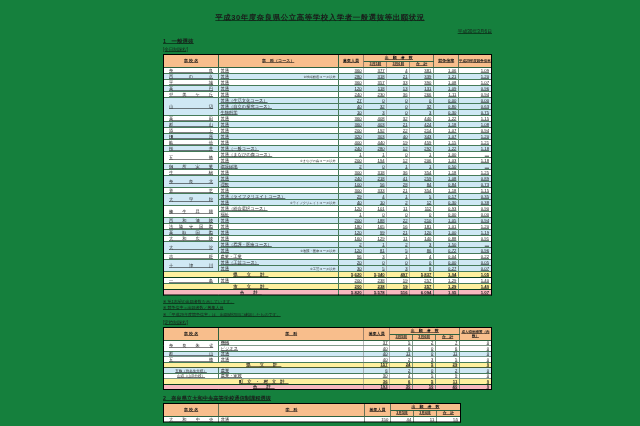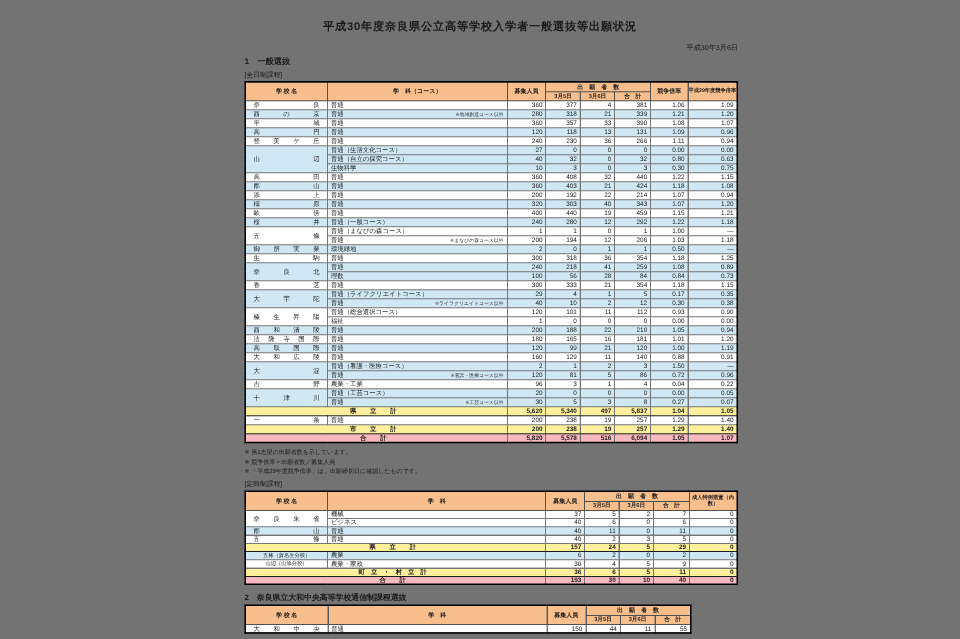--- a/index.html
+++ b/index.html
@@ -1,18 +1,18 @@
 <!DOCTYPE html>
 <html style="--header-bg: #f8be8c; --row-alt: #cfe8f4; --total-yellow: #fff09e; --total-pink: #f8b8bf;"><head>
 <meta charset="utf-8">
 <style>
   * { box-sizing: border-box; }
   html, body { margin:0; padding:0; background:#ffffff; }
   body { font-family:"Liberation Sans","DejaVu Sans",sans-serif; }
-  .page { position:relative; width:640px; height:426px; background:#737373; overflow:hidden; }
+  .page { position:relative; width:640px; height:426px; background:#15803d; overflow:hidden;text-decoration:underline; }
   .doc { width:1280px; height:852px; transform:scale(0.5); transform-origin:0 0; color:#1a1a1a; }
   .title { text-align:center; font-size:15px; font-weight:bold; padding-top:26px; letter-spacing:1px; }
   .content { width:658px; margin-left:326px; }
   .date { text-align:right; font-size:9.5px; margin-top:12px; }
   .h1 { font-size:11px; font-weight:bold; margin-top:4px; }
   .bracket { font-size:9px; margin-top:4px; }
   .h2 { font-size:10.5px; font-weight:bold; margin-top:10px; }
 
   table { border-collapse:collapse; table-layout:fixed; margin-top:2px; }
   table.t { border:2px solid #000; }

